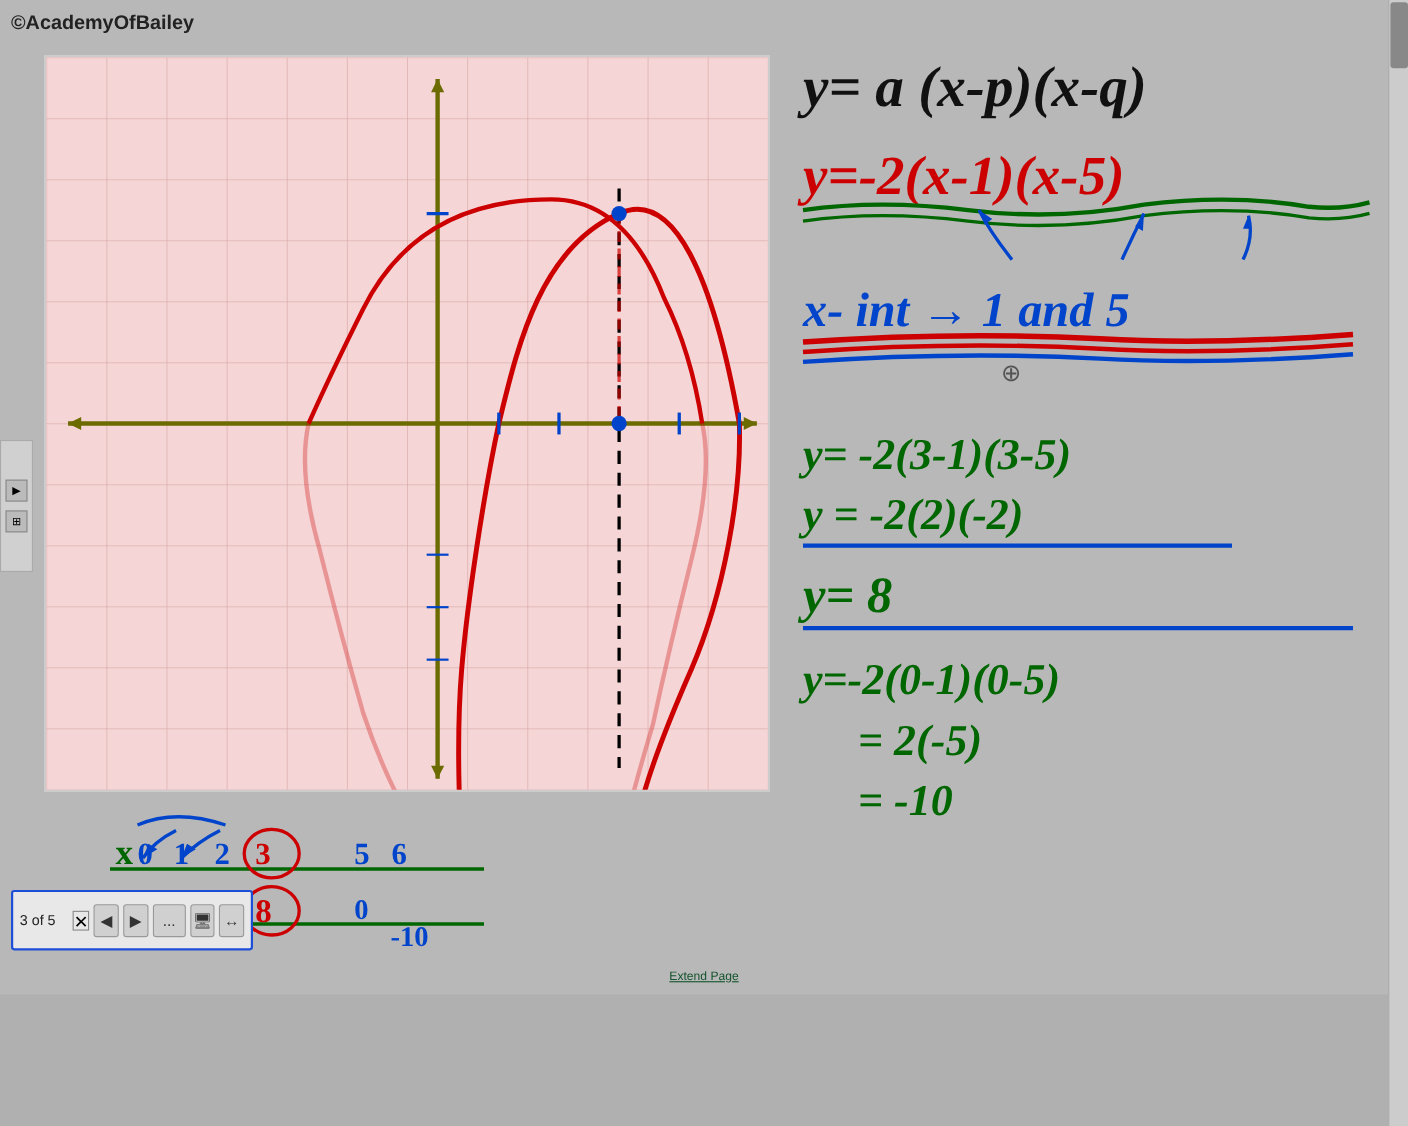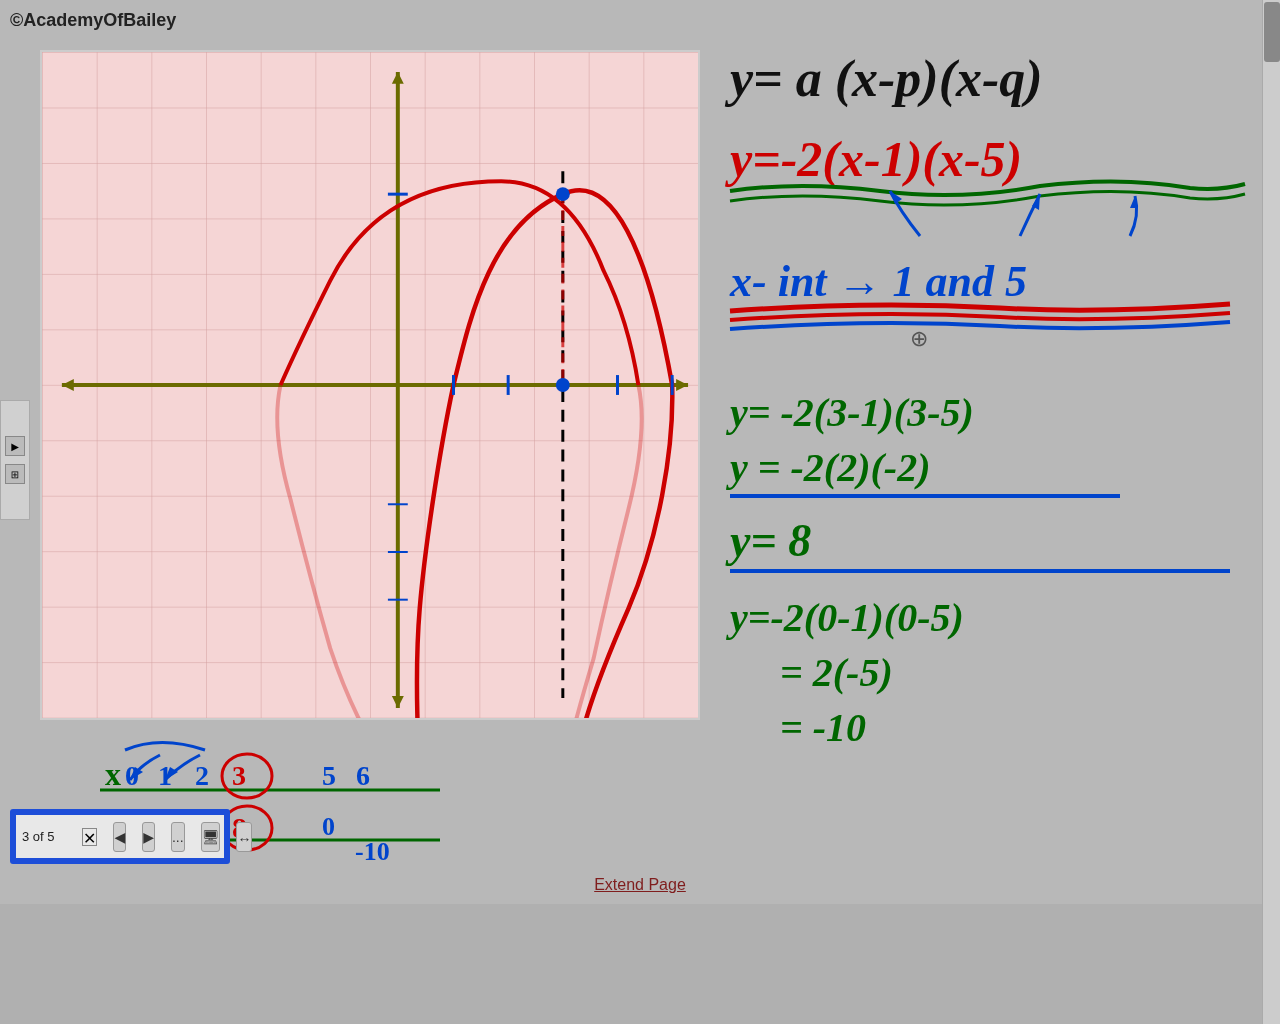--- a/index.html
+++ b/index.html
@@ -65,26 +65,26 @@
     }
 
     
     #nav-bar {
       position: absolute;
       bottom: 40px;
       left: 10px;
       width: 220px;
       height: 55px;
       background: #e8e8e8;
-      border: 6px solid #1d4ed8;
+      border: 2px solid #1d4ed8;
       border-radius: 3px;
       display: flex;
       align-items: center;
       padding: 4px 6px;
-      gap: 16px;
+      gap: 4px;
     }
 
     #page-indicator {
       font-size: 13px;
       color: #222;
       margin-right: 4px;
       min-width: 40px;
     }
 
     .nav-btn {
@@ -103,22 +103,22 @@
 
     .nav-btn-wide {
       width: 40px;
     }
 
     #extend-page-link {
       position: absolute;
       bottom: 10px;
       left: 50%;
       transform: translateX(-50%);
-      color: #7f1d1d;
-      font-size: 16px;
+      color: #14532d;
+      font-size: 11px;
       text-decoration: underline;
       cursor: pointer;
     }
 
     
     #scrollbar {
       position: absolute;
       right: 0;
       top: 0;
       width: 18px;

